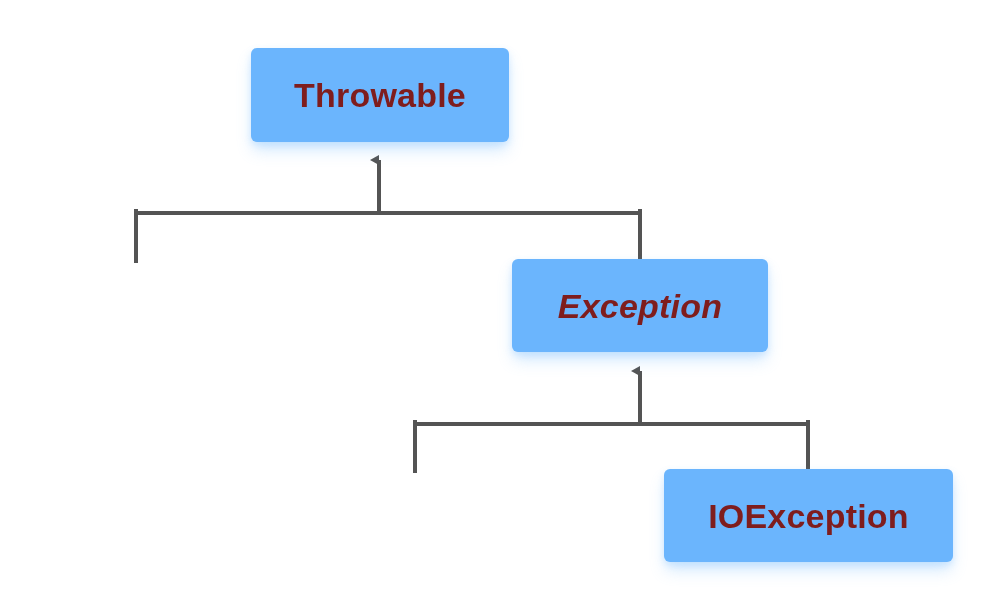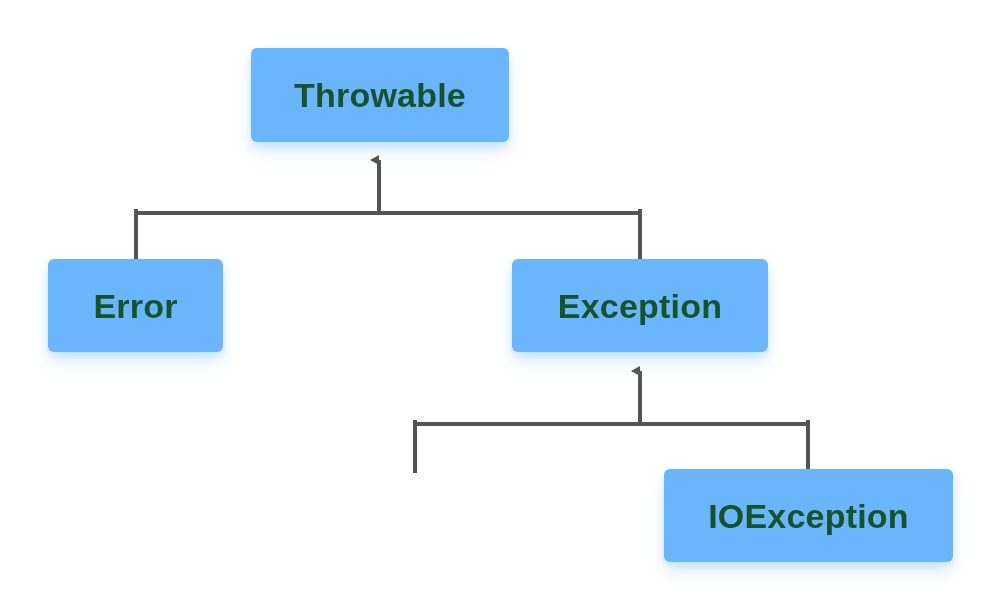--- a/index.html
+++ b/index.html
@@ -31,32 +31,32 @@
     box-sizing: border-box;
     display: flex;
     align-items: center;
     justify-content: center;
     border-radius: 6px;
     background: #6bb5fd;
     box-shadow: 0 10px 16px -2px rgba(107,181,253,0.30),
                 0 3px 7px rgba(107,181,253,0.22);
   }
   .node-label {
-    color: #14532d;
+    color: #7f1d1d;
     font-family: "Liberation Sans", sans-serif;
     font-weight: bold;
     font-size: 34px;
     line-height: 1;
     letter-spacing: 0.2px;
     white-space: nowrap;
     user-select: none;
   }
   #node-throwable        { left: 251px; top: 48px;  width: 258px; height: 94px; }
   #node-error            { left: 48px;  top: 259px; width: 175px; height: 93px; }
-  #node-exception        { left: 512px; top: 259px; width: 256px; height: 93px; }
+  #node-exception        { left: 512px; top: 259px; width: 256px; height: 93px; font-style: italic; }
   #node-runtimeexception { left: 216px; top: 469px; width: 400px; height: 93px; }
   #node-ioexception      { left: 664px; top: 469px; width: 289px; height: 93px; }
 </style>
 </head>
 <body>
 
 <div id="canvas">
 
   <svg id="edge-layer" viewBox="0 0 1000 612" xmlns="http://www.w3.org/2000/svg">
     <defs>
@@ -77,23 +77,20 @@
       <path d="M 415 424 L 808 424" fill="none" stroke="#545454" stroke-width="4" stroke-linecap="square"></path>
       <path d="M 415 422 L 415 471" fill="none" stroke="#545454" stroke-width="4" stroke-linecap="square"></path>
       <path d="M 808 422 L 808 471" fill="none" stroke="#545454" stroke-width="4" stroke-linecap="square"></path>
     </g>
   </svg>
 
   <div class="node" id="node-throwable">
     <span class="node-label">Throwable</span>
   </div>
 
-  <div class="node" id="node-error">
-    <span class="node-label">Error</span>
-  </div>
 
   <div class="node" id="node-exception">
     <span class="node-label">Exception</span>
   </div>
 
 
   <div class="node" id="node-ioexception">
     <span class="node-label">IOException</span>
   </div>
 

